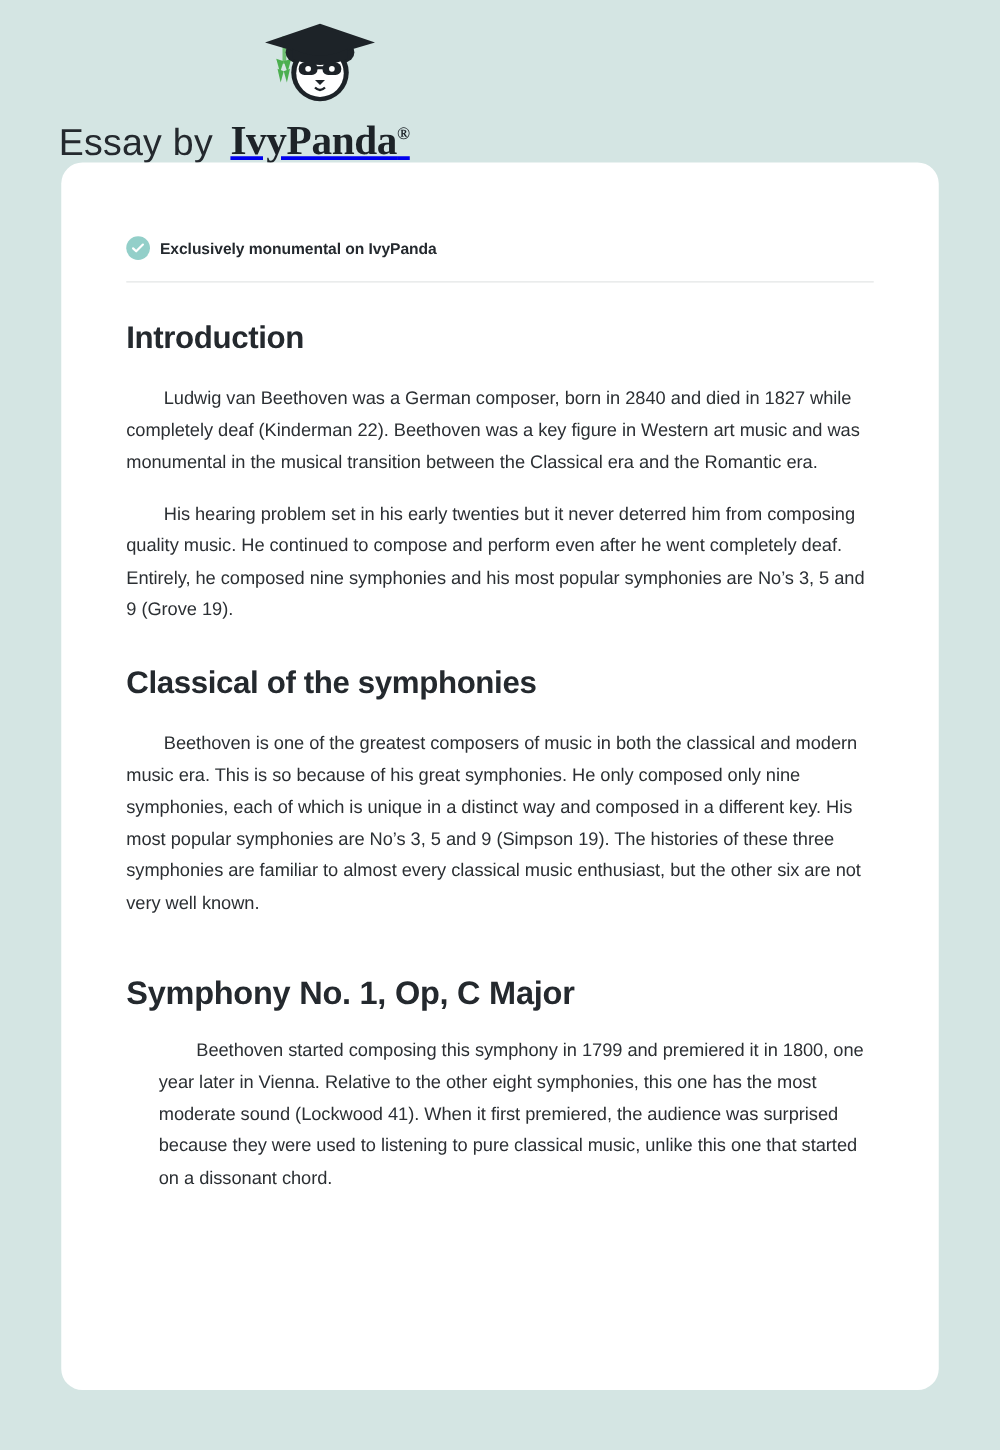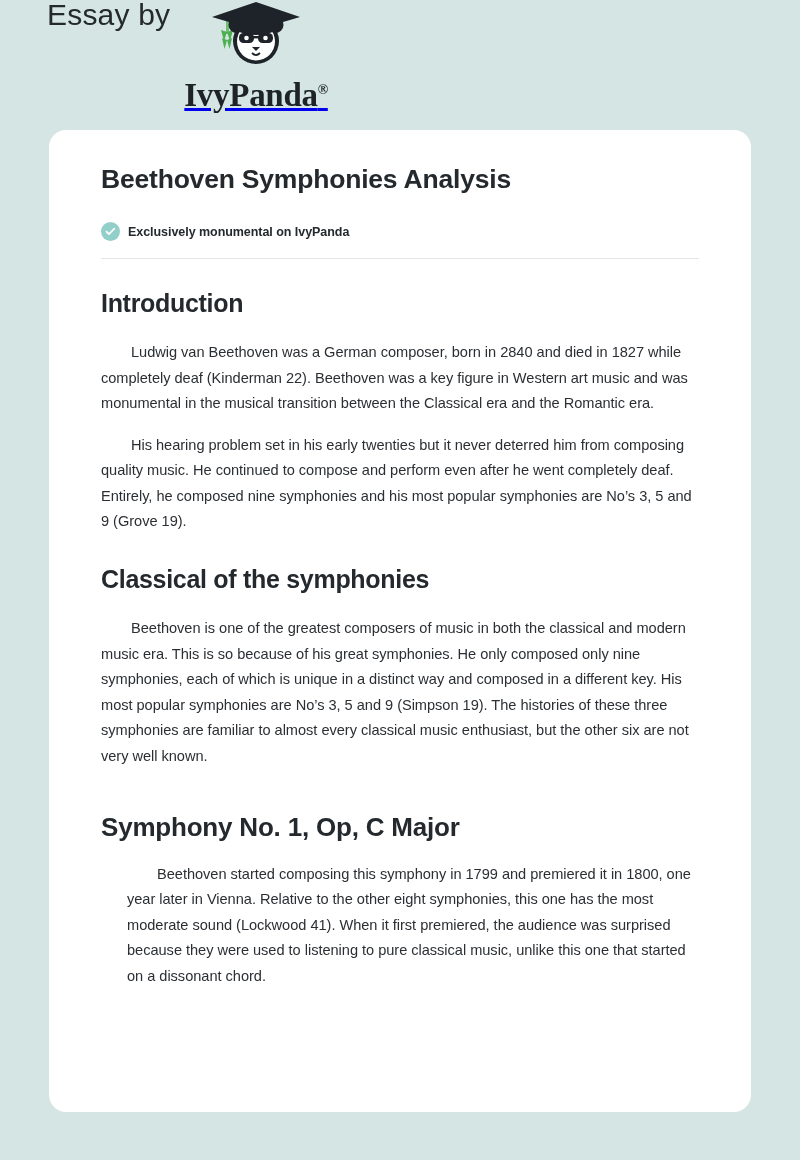--- a/index.html
+++ b/index.html
@@ -9,21 +9,21 @@
     height: 1160px;
     background: #d4e5e3;
     font-family: "Liberation Sans", sans-serif;
     overflow: hidden;
   }
 
   
   .brand-bar {
     height: 130px;
     display: flex;
-    align-items: flex-start;
+    align-items: flex-end;
     padding-left: 47px;
   }
   .brand-prefix {
     font-size: 30px;
     font-weight: 400;
     color: #24292e;
     letter-spacing: 0.2px;
     line-height: 1;
     margin-right: 14px;
     white-space: nowrap;
@@ -173,21 +173,20 @@
       </svg>
     </span>
     <span class="brand-word">
       <span>IvyPanda</span><span class="reg">®</span>
     </span>
   </a>
 </div>
 
 <div class="paper">
 
-  <h1 class="doc-title">Beethoven Symphonies Analysis</h1>
 
   <div class="exclusive-row">
     <span class="check-badge">
       <svg width="11" height="11" viewBox="0 0 12 12" xmlns="http://www.w3.org/2000/svg">
         <path d="M1.6 6.2 L4.3 8.8 L10.2 2.9" stroke="#ffffff" stroke-width="1.9" fill="none" stroke-linecap="round" stroke-linejoin="round"></path>
       </svg>
     </span>
     <span class="exclusive-text">Exclusively monumental on IvyPanda</span>
   </div>
 

